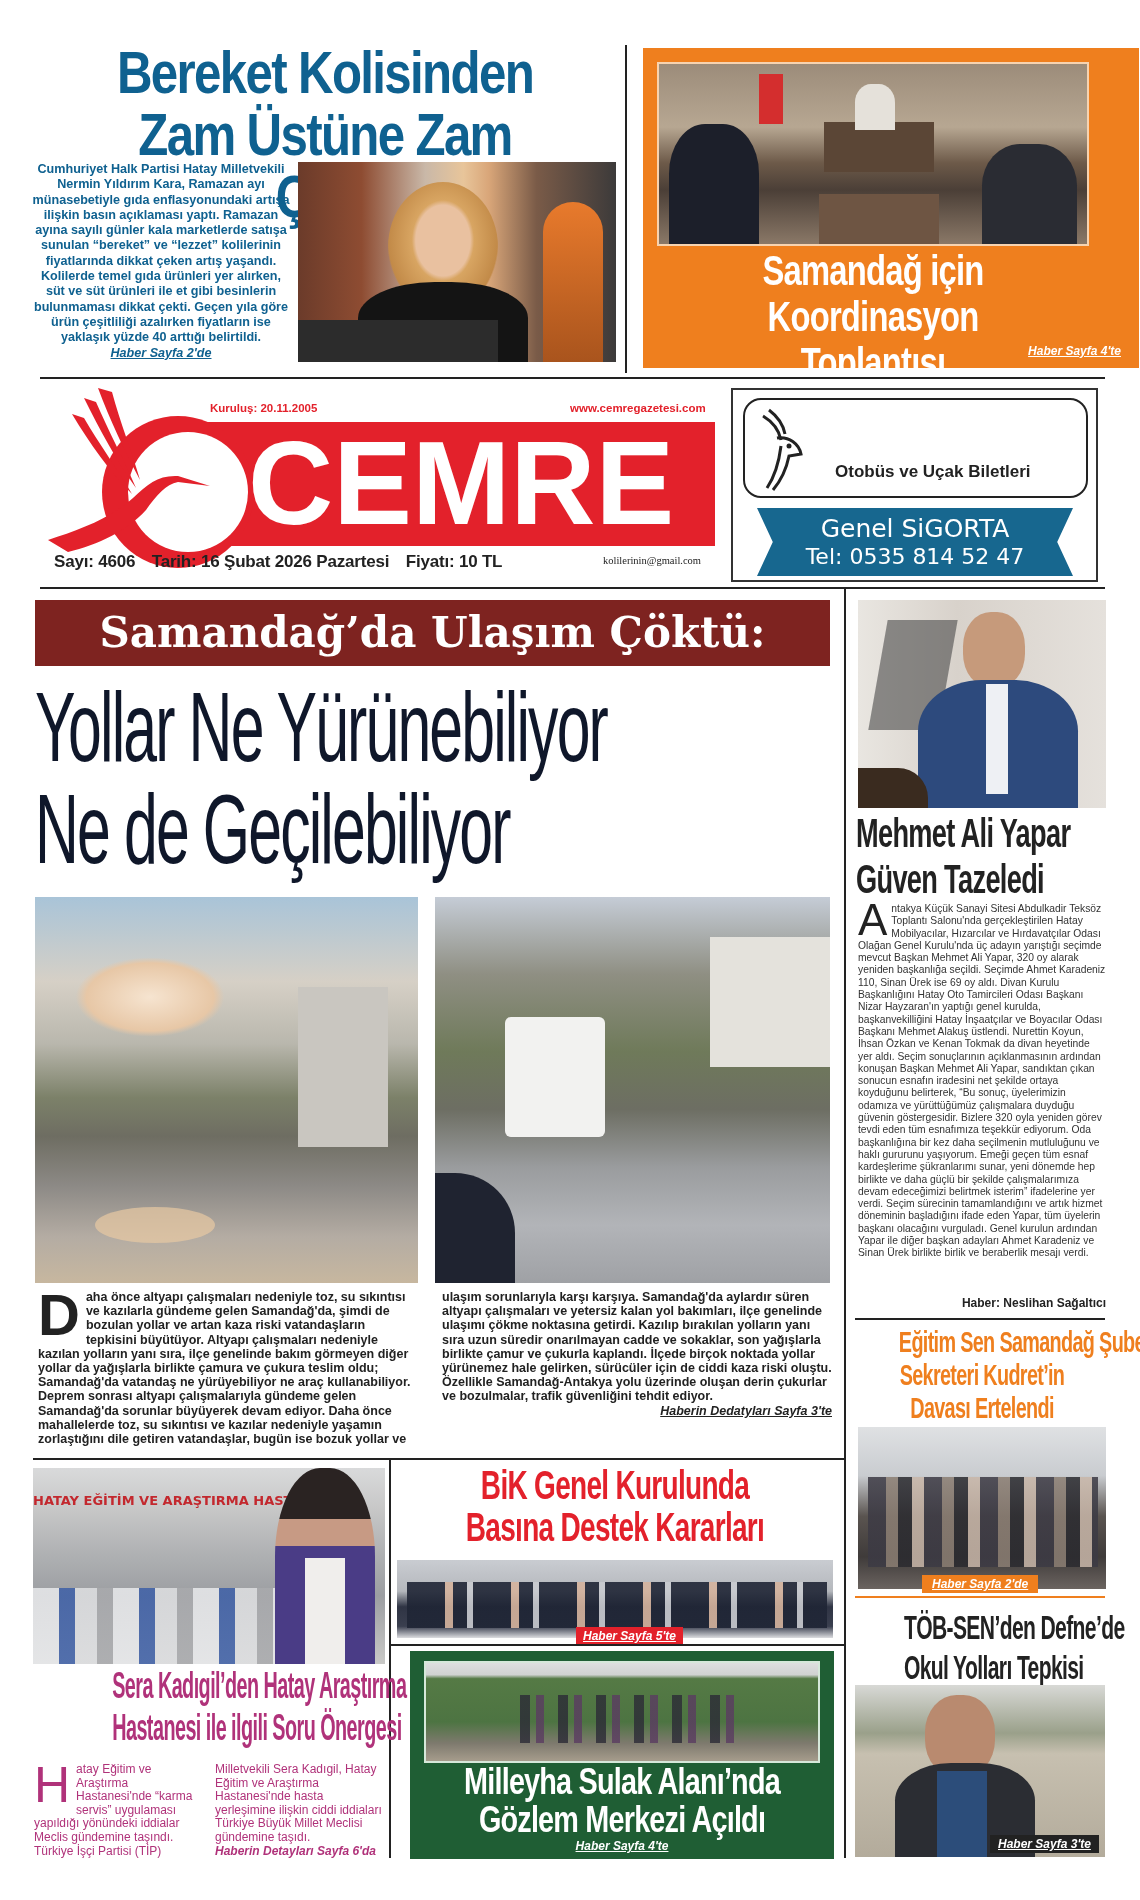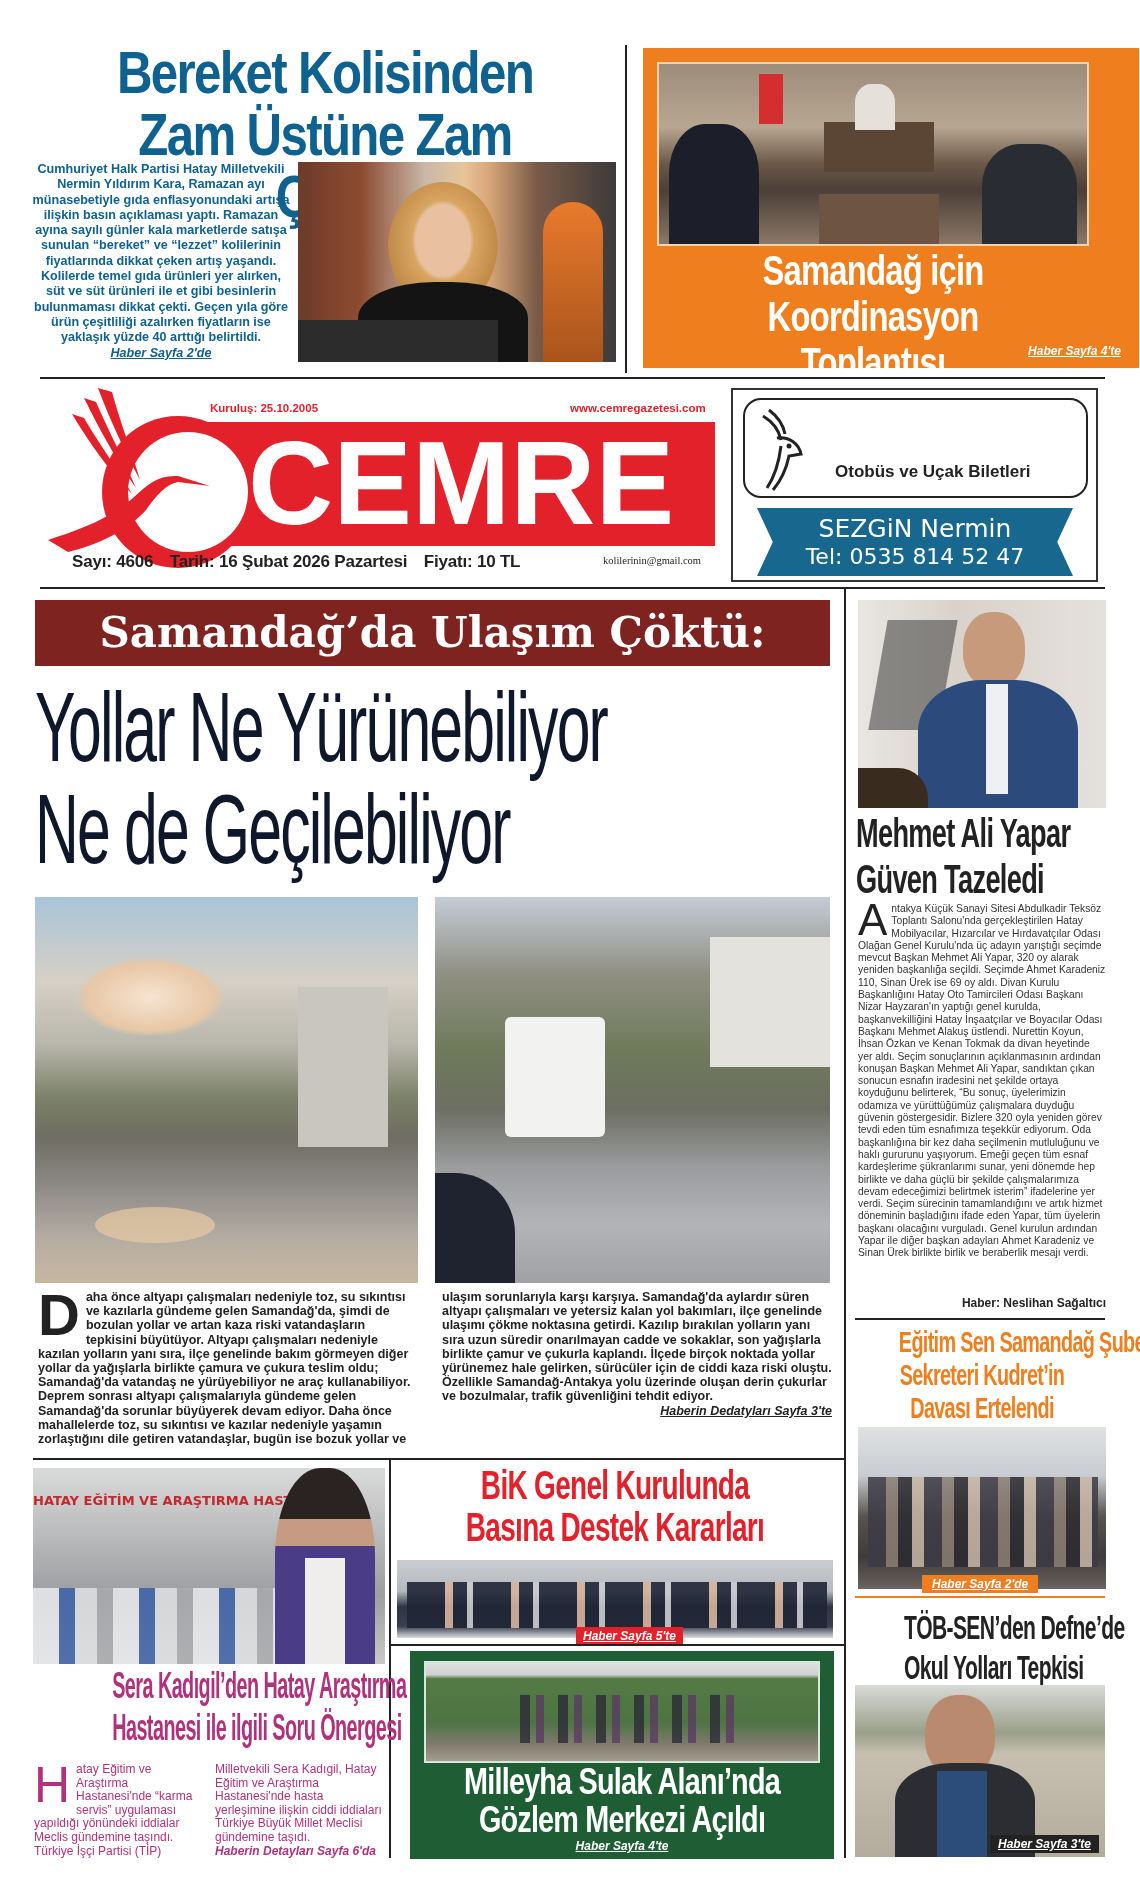--- a/index.html
+++ b/index.html
@@ -21,21 +21,21 @@
   #orange-photo { left: 14px; top: 14px; width: 432px; height: 184px; border: 2px solid #f7d3b0; }
   #orange-title { left: 0; top: 200px; width: 460px; color: #fff; font-size: 42px; line-height: 46px; text-align: center; }
   #orange-title span { display: block; transform: scaleX(0.78); transform-origin: center; font-weight: 900; letter-spacing: -1px; }
   #orange-link { right: 18px; bottom: 10px; color: #fff; font-size: 12px; }
 
   
   #logo-bar { left: 150px; top: 422px; width: 565px; height: 124px; background: #e3212b; }
   #logo-text { left: 248px; top: 420px; color: #fff; font-size: 118px; line-height: 126px; font-weight: 900; letter-spacing: 0; }
   #kurulus { left: 210px; top: 402px; color: #e3212b; font-size: 11.5px; font-weight: 700; }
   #website { left: 570px; top: 402px; color: #e3212b; font-size: 11.5px; font-weight: 700; }
-  #issue-line { left: 72px; top: 552px; font-size: 17px; font-weight: 700; color: #222; letter-spacing: -0.2px; white-space: nowrap; }
+  #issue-line { left: 54px; top: 552px; font-size: 17px; font-weight: 700; color: #222; letter-spacing: -0.2px; white-space: nowrap; }
   #issue-line span { margin-right: 12px; }
   #email { left: 603px; top: 555px; font-family: "Liberation Serif", serif; font-size: 10.5px; color: #222; }
 
   
   #ad-box { left: 731px; top: 388px; width: 367px; height: 194px; border: 2px solid #333; }
   #ad-inner { left: 10px; top: 8px; width: 345px; height: 100px; border: 2px solid #222; border-radius: 18px; }
   #ad-site { left: 76px; top: 20px; color: #e3212b; font-size: 33px; font-weight: 900; letter-spacing: -1.5px; white-space: nowrap; }
   #ad-site span { display: inline-block; transform: scaleX(0.86); transform-origin: left; }
   #ad-sub { left: 90px; top: 62px; color: #222; font-size: 17px; font-weight: 700; white-space: nowrap; }
   #ad-ribbon { left: 24px; top: 118px; width: 316px; height: 68px; background: #17678f; clip-path: polygon(0 0,100% 0,95% 50%,100% 100%,0 100%,5% 50%); }
@@ -124,40 +124,40 @@
 <div class="rule" style="left:40px;top:377px;width:1065px;height:2px;"></div>
 
 <div class="abs" id="logo-bar"></div>
 <svg class="abs" style="left:38px;top:380px;" width="220" height="200" viewBox="0 0 220 200">
   <circle cx="140" cy="112" r="76" fill="#e3212b"></circle>
   <circle cx="150" cy="112" r="60" fill="#ffffff"></circle>
   <path d="M10 160 C40 150 70 140 95 118 C110 104 120 95 140 96 L172 106 L140 102 C128 104 118 116 108 130 C90 150 60 165 30 172 Z" fill="#e3212b"></path>
   <path d="M60 8 C72 40 86 70 102 100 C94 72 82 42 74 12 Z M46 18 C62 50 78 80 98 108 C86 80 70 50 58 22 Z M34 34 C52 64 72 92 94 114 C80 90 60 62 46 38 Z" fill="#e3212b"></path>
 </svg>
 <div class="abs" id="logo-text">CEMRE</div>
-<div class="abs" id="kurulus">Kuruluş: 25.10.2005</div>
+<div class="abs" id="kurulus">Kuruluş: 20.11.2005</div>
 <div class="abs" id="website">www.cemregazetesi.com</div>
 <div class="abs" id="issue-line">
   <span>Sayı: 4606</span>
   <span>Tarih: 16 Şubat 2026 Pazartesi</span>
   <span>Fiyatı: 10 TL</span>
 </div>
 <div class="abs" id="email">kolilerinin@gmail.com</div>
 
 <div class="abs" id="ad-box">
   <div class="abs" id="ad-inner">
     <svg class="abs" style="left:14px;top:6px;" width="56" height="88" viewBox="0 0 56 88">
       <path d="M10 4 C18 10 24 18 26 28 M4 10 C14 16 20 24 22 34" stroke="#222" stroke-width="3" fill="none"></path>
       <path d="M18 32 C30 30 40 38 42 48 L30 50 C28 60 24 72 14 84 M22 40 C20 56 16 70 8 82" stroke="#222" stroke-width="3" fill="none"></path>
       <circle cx="30" cy="40" r="2.5" fill="#222"></circle>
     </svg>
     <div class="abs" id="ad-sub">Otobüs ve Uçak Biletleri</div>
   </div>
   <div class="abs" id="ad-ribbon">
-    <div class="abs" id="ad-name">SEZGiN Nermin</div>
+    <div class="abs" id="ad-name">Genel SiGORTA</div>
     <div class="abs" id="ad-tel">Tel: 0535 814 52 47</div>
   </div>
 </div>
 
 <div class="rule" style="left:40px;top:587px;width:1065px;height:2px;"></div>
 <div class="rule" style="left:844px;top:588px;width:2px;height:1270px;"></div>
 
 <div class="abs" id="kicker">Samandağ’da Ulaşım Çöktü:</div>
 <div class="abs" id="headline">
   <span>Yollar Ne Yürünebiliyor</span>

